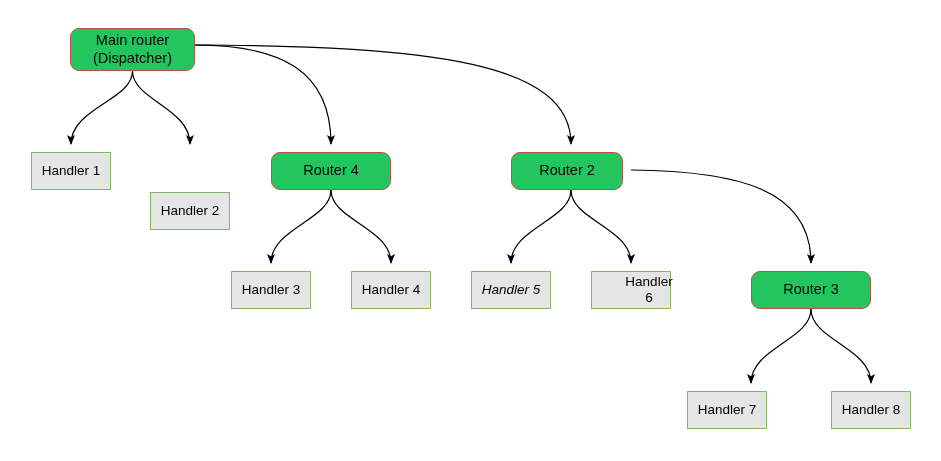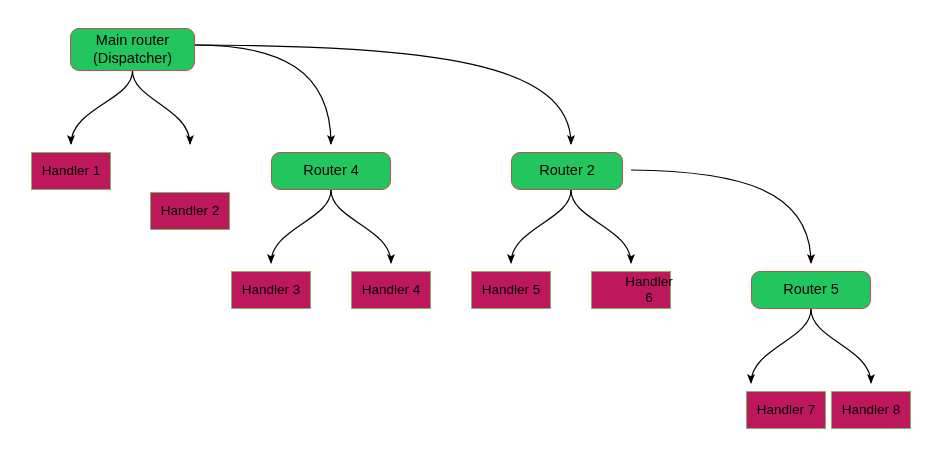--- a/index.html
+++ b/index.html
@@ -37,21 +37,21 @@
     color: #000000;
     z-index: 2;
   }
   .node-router {
     background: #22c55e;
     border: 1px solid #b85450;
     border-radius: 9px;
     font-size: 14.5px;
   }
   .node-handler {
-    background: #be185d;
+    background: #e5e5e5;
     border: 1px solid #82b366;
     border-radius: 0;
     font-size: 13.5px;
   }
   .node-label {
     display: block;
     white-space: pre-line;
     padding: 0 4px;
   }
 </style>
@@ -95,29 +95,29 @@
       </div>
       <div class="node node-router" style="left: 511px; top: 152px; width: 112px; height: 38px;">
         <span class="node-label">Router 2</span>
       </div>
       <div class="node node-handler" style="left: 231px; top: 271px; width: 80px; height: 38px;">
         <span class="node-label">Handler 3</span>
       </div>
       <div class="node node-handler" style="left: 351px; top: 271px; width: 80px; height: 38px;">
         <span class="node-label">Handler 4</span>
       </div>
-      <div class="node node-handler" style="left: 471px; top: 271px; width: 80px; height: 38px;">
+      <div class="node node-handler" style="left: 471px; top: 271px; width: 80px; height: 38px; font-style: italic;">
         <span class="node-label">Handler 5</span>
       </div>
       <div class="node node-handler" style="left: 591px; top: 271px; width: 80px; height: 38px; padding-left: 36px;">
         <span class="node-label">Handler 6</span>
       </div>
       <div class="node node-router" style="left: 751px; top: 271px; width: 120px; height: 38px;">
-        <span class="node-label">Router 5</span>
+        <span class="node-label">Router 3</span>
       </div>
-      <div class="node node-handler" style="left: 746px; top: 391px; width: 80px; height: 38px;">
+      <div class="node node-handler" style="left: 687px; top: 391px; width: 80px; height: 38px;">
         <span class="node-label">Handler 7</span>
       </div>
       <div class="node node-handler" style="left: 831px; top: 391px; width: 80px; height: 38px;">
         <span class="node-label">Handler 8</span>
       </div>
     </div>
 </div>
 
 </body></html>

